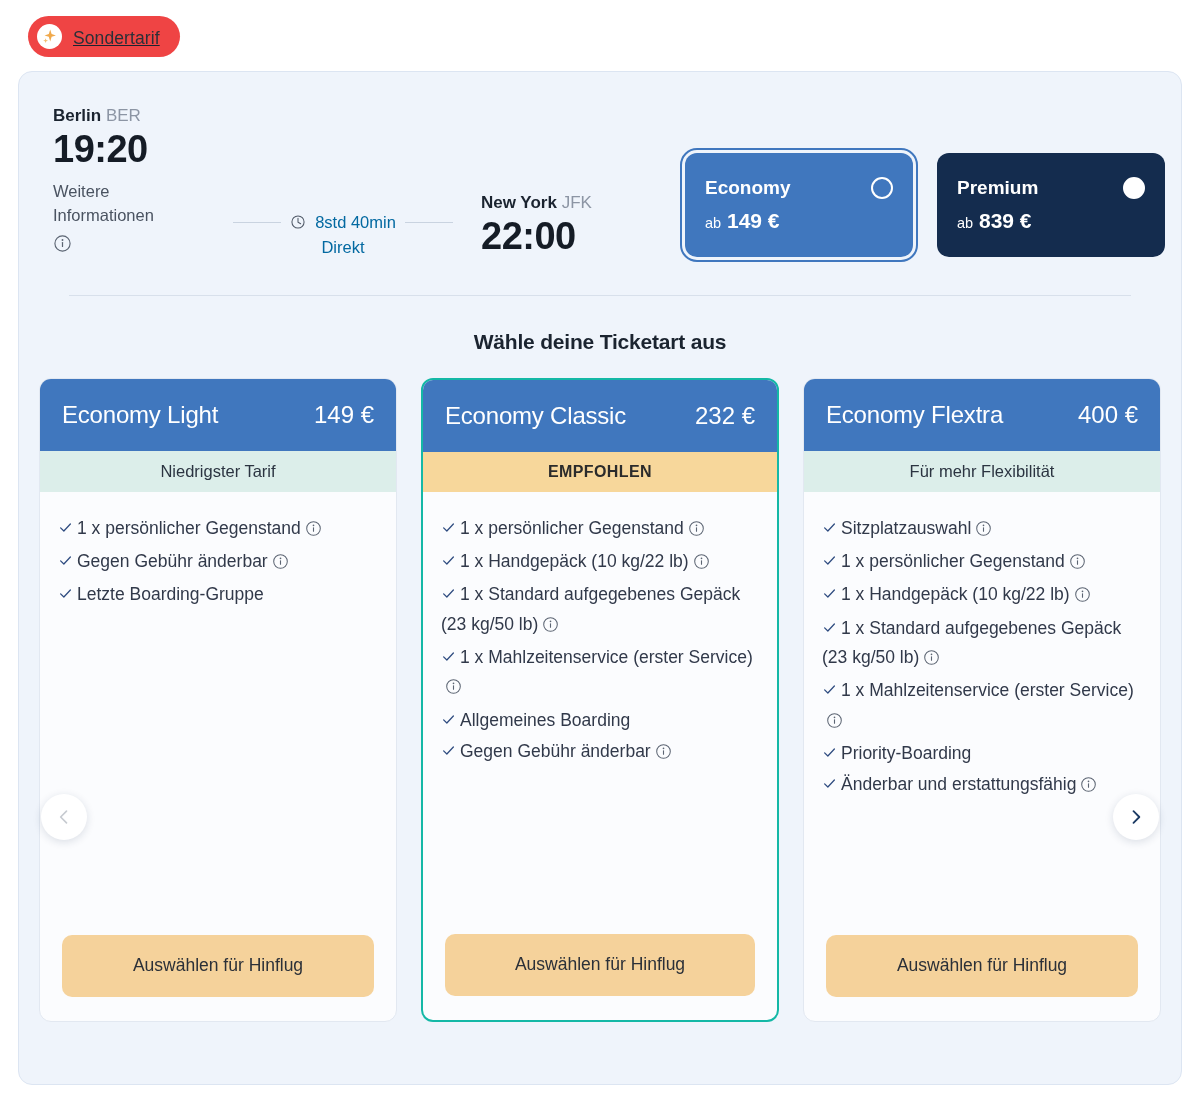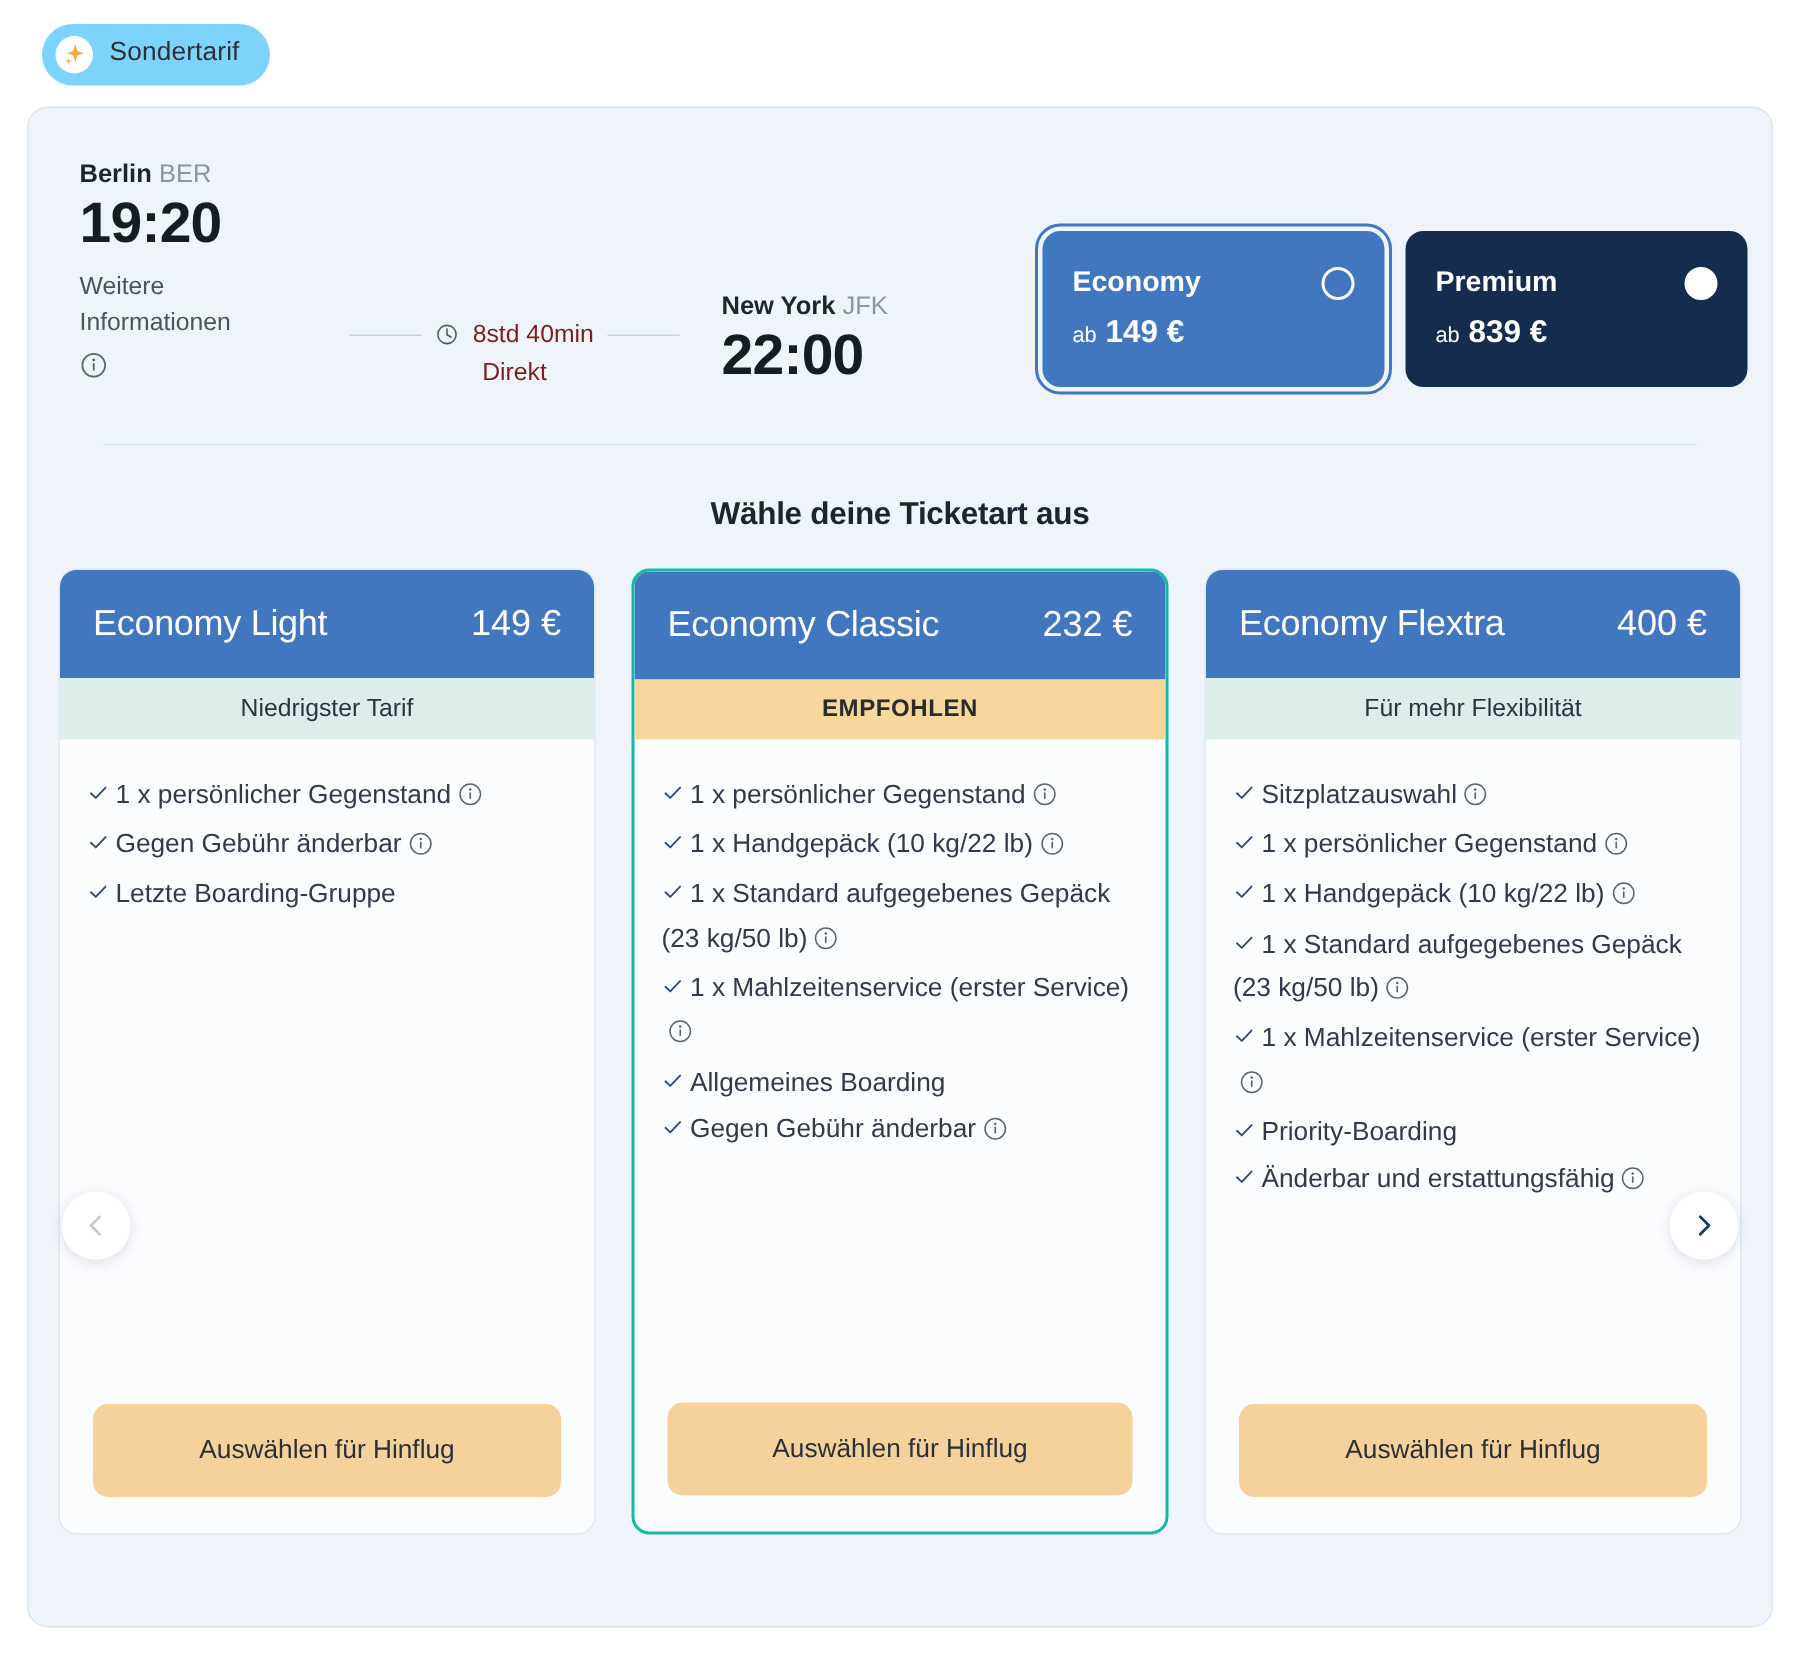--- a/index.html
+++ b/index.html
@@ -7,24 +7,25 @@
     width: 1200px; height: 1104px;
     background: #ffffff;
     font-family: "Liberation Sans", sans-serif;
     color: #1b2430;
     overflow: hidden;
   }
 
   
   .badge-row { padding: 16px 0 0 28px; }
   .promo-badge {
-    display: inline-flex; align-items: flex-start; gap: 11px;
-    background: #7dd3fc;
+    display: inline-flex; align-items: flex-end; gap: 11px;
+    background: #ef4444;
     border-radius: 999px;
     padding: 8px 20px 8px 9px;
+    text-decoration: underline;
   }
   .promo-badge .spark-circle {
     width: 25px; height: 25px; border-radius: 50%;
     background: #ffffff;
     display: flex; align-items: center; justify-content: center;
   }
   .promo-badge .label {
     font-size: 17.5px; color: #2b3038; letter-spacing: .1px;
   }
 
@@ -56,34 +57,34 @@
   .leg .more {
     margin-top: 10px; font-size: 16.5px; color: #4a5361;
     line-height: 1.45; max-width: 130px;
   }
   .leg .more-icon { margin-top: 6px; }
 
   .duration {
     flex: 0 0 260px;
     margin-top: 36px;
     text-align: center;
-    color: #7f1d1d;
+    color: #0369a1;
   }
   .duration .top {
     display: flex; align-items: center; justify-content: center; gap: 9px;
   }
   .duration .line { height: 1px; background: #C9D3E0; width: 48px; }
   .duration .txt { font-size: 16.5px; white-space: nowrap; }
   .duration .clock { display: inline-flex; }
   .duration .direct { font-size: 16.5px; margin-top: 6px; }
 
   .leg.arrive { width: 180px; text-align: left; margin-left: 8px; }
 
   .fare-toggles {
-    margin-left: auto; display: flex; gap: 14px; margin-top: 8px;
+    margin-left: auto; display: flex; gap: 24px; margin-top: 8px;
   }
   .fare-btn {
     width: 228px; height: 104px;
     border-radius: 12px;
     padding: 18px 20px;
     display: flex; flex-direction: column; justify-content: center;
     cursor: pointer; position: relative;
   }
   .fare-btn .row1 {
     display: flex; align-items: center; justify-content: space-between;

